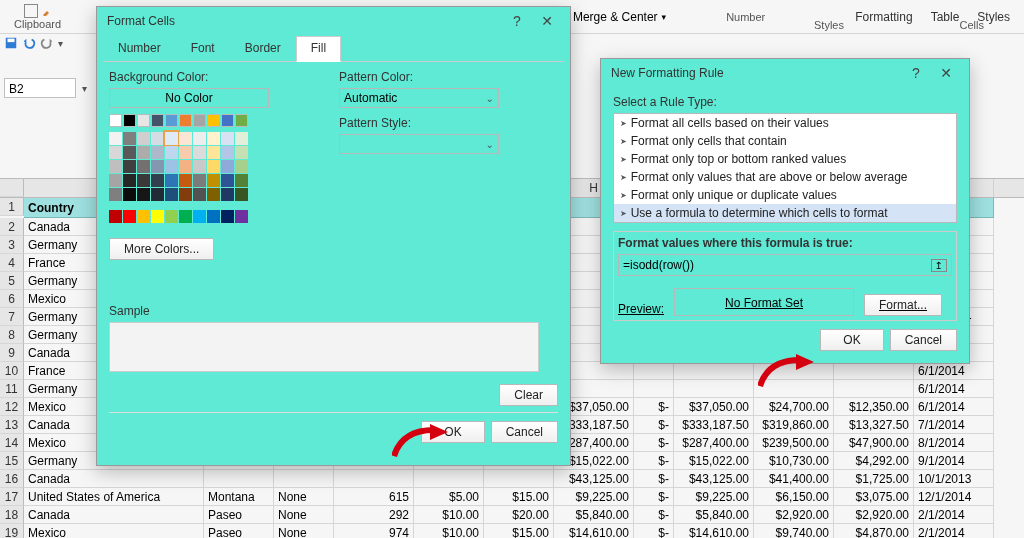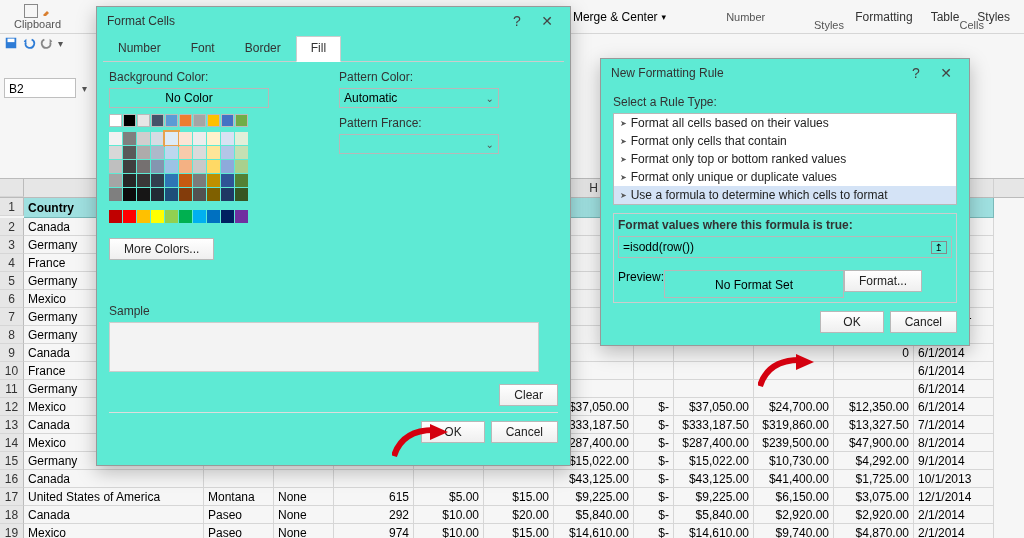--- a/index.html
+++ b/index.html
@@ -539,21 +539,21 @@
           <button class="btn"><span>More Colors...</span></button>
         </div>
       </div>
       <div style="flex:1;">
         <span class="label">Pattern Color:</span>
         <div class="select" style="width:160px;">
             <span>Automatic</span>
             <span class="arrow">⌄</span>
           </div>
         <div style="height:8px"></div>
-        <span class="label">Pattern France:</span>
+        <span class="label">Pattern Style:</span>
         <div class="select" style="width:160px;">
             <span></span>
             <span class="arrow">⌄</span>
           </div>
       </div>
     </div>
     <div style="height:44px"></div>
     <span class="label">Sample</span>
     <div class="sample-box"></div>
     <div style="height:12px"></div>
@@ -573,32 +573,33 @@
       <span class="winbtn">?</span>
       <span class="winbtn">✕</span>
     </div>
   </div>
   <div class="dlg-body">
     <span class="label">Select a Rule Type:</span>
     <div class="list" id="rule-list">
         <div class="list-item">Format all cells based on their values</div>
         <div class="list-item">Format only cells that contain</div>
         <div class="list-item">Format only top or bottom ranked values</div>
+        <div class="list-item">Format only values that are above or below average</div>
         <div class="list-item">Format only unique or duplicate values</div>
         <div class="list-item sel">Use a formula to determine which cells to format</div>
       </div>
     <div style="height:8px"></div>
     <div style="border:1px solid #ccc;padding:4px;">
       <span class="label" style="font-weight:bold;">Format values where this formula is true:</span>
       <div class="formula-input">
         <span>=isodd(row())</span>
         <span style="border:1px solid #888;padding:0 3px;font-size:10px;">↥</span>
       </div>
       <div style="height:12px"></div>
-      <div style="display:flex;align-items:flex-start;gap:0;">
+      <div style="display:flex;align-items:flex-end;gap:10px;text-decoration:underline;">
         <span>Preview:</span>
         <div class="preview-box">No Format Set</div>
         <button class="btn"><span>Format...</span></button>
       </div>
     </div>
     <div class="buttons-row">
       <button class="btn primary"><span>OK</span></button>
       <button class="btn"><span>Cancel</span></button>
     </div>
   </div>

